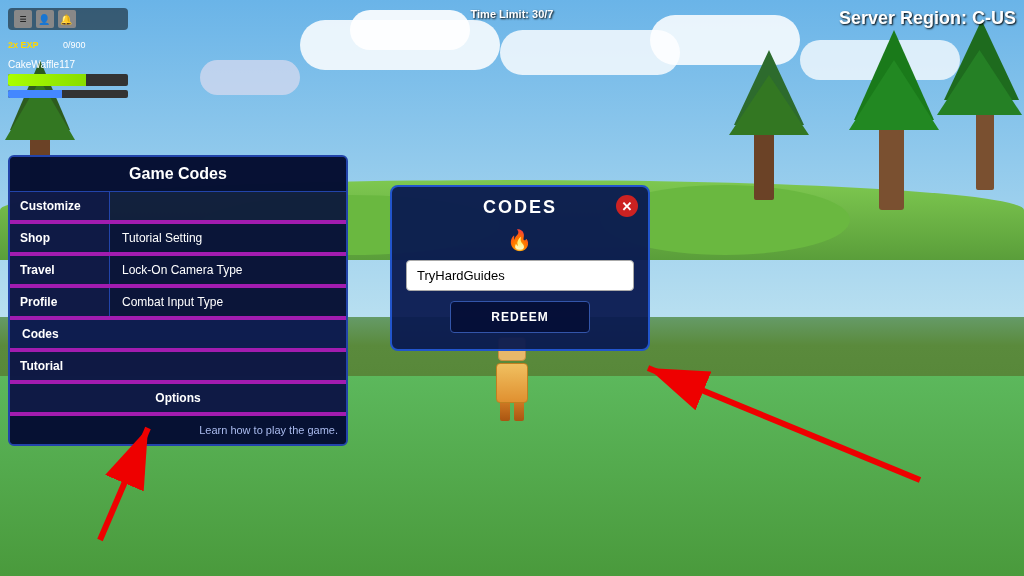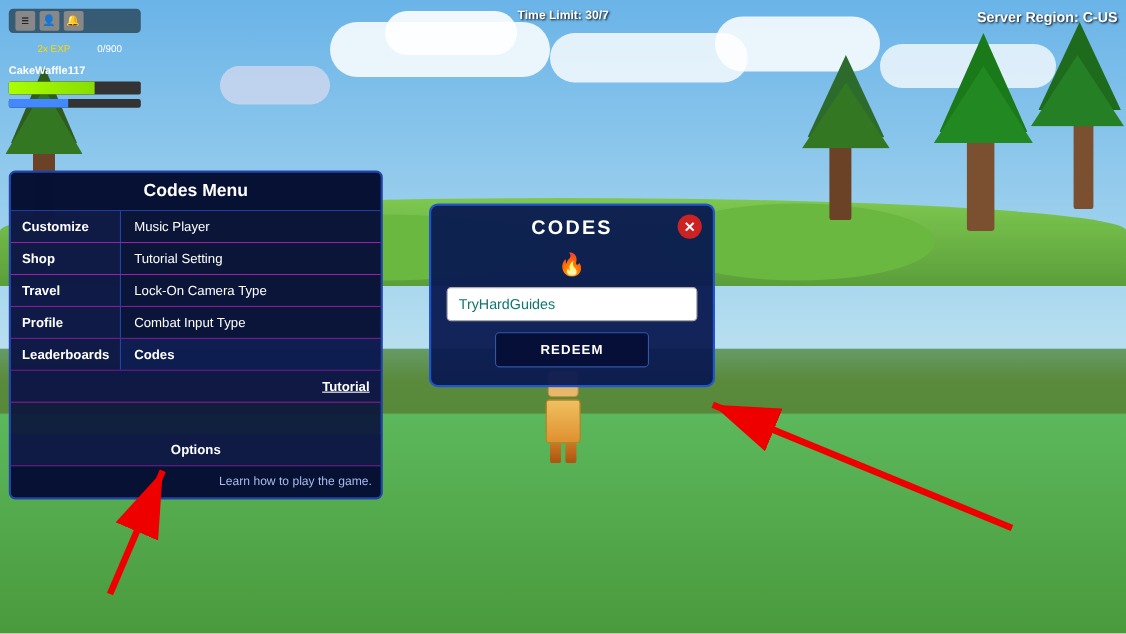--- a/index.html
+++ b/index.html
@@ -53,28 +53,27 @@
       border-radius: 2px;
       display: flex;
       align-items: center;
       justify-content: center;
       font-size: 10px;
     }
 
     .exp-label {
       font-size: 9px;
       color: #FFD700;
-      font-weight: normal;
-      margin-left: 26px;
+      font-weight: bold;
     }
 
     .player-name {
       font-size: 10px;
       color: white;
-      font-weight: bold;
+      font-weight: normal;
     }
 
     .bar-row {
       display: flex;
       align-items: center;
       gap: 4px;
       margin-top: 2px;
     }
 
     .health-bar-bg {
@@ -106,21 +105,21 @@
       width: 45%;
     }
 
     
     #server-region {
       position: absolute;
       top: 8px;
       right: 8px;
       z-index: 10;
       color: white;
-      font-size: 13px;
+      font-size: 18px;
       font-weight: bold;
       text-shadow: 1px 1px 2px black;
     }
 
     
     #time-limit {
       position: absolute;
       top: 8px;
       left: 50%;
       transform: translateX(-50%);
@@ -149,21 +148,21 @@
       color: white;
       font-size: 16px;
       font-weight: bold;
       padding: 8px;
       background: rgba(5, 15, 50, 0.9);
       border-bottom: 1px solid #2244aa;
     }
 
     .menu-row {
       display: flex;
-      border-bottom: 1px solid #a21caf;
+      border-bottom: 4px solid #a21caf;
     }
 
     .menu-key {
       width: 100px;
       padding: 7px 10px;
       color: white;
       font-size: 12px;
       font-weight: bold;
       background: rgba(15, 25, 70, 0.9);
       border-right: 1px solid #2244aa;
@@ -247,21 +246,21 @@
       margin: 8px 14px;
     }
 
     #codes-input {
       width: 100%;
       padding: 7px 10px;
       border-radius: 4px;
       border: 1px solid #aaa;
       background: white;
       font-size: 13px;
-      color: #0f766e;
+      color: #000000;
       outline: none;
     }
 
     #redeem-btn {
       display: block;
       margin: 10px auto 0;
       padding: 8px 40px;
       background: rgba(5, 15, 55, 0.95);
       border: 1px solid #3355aa;
       border-radius: 4px;
@@ -391,47 +390,45 @@
 <div id="character">
   <div class="char-head" style="background:#e8b86a;border:1px solid #c89040;"></div>
   <div class="char-body" style="background:linear-gradient(180deg,#f0c060,#e09030);border:1px solid #c08020;"></div>
   <div class="char-legs">
     <div class="char-leg" style="background:linear-gradient(180deg,#cc7722,#aa5511);border-radius:0 0 2px 2px;"></div>
     <div class="char-leg" style="background:linear-gradient(180deg,#cc7722,#aa5511);border-radius:0 0 2px 2px;"></div>
   </div>
 </div>
 
 <div id="game-menu">
-  <div id="game-menu-title">Codes Menu</div>
+  <div id="game-menu-title">Game Codes</div>
 
   <div class="menu-row">
     <div class="menu-key">Customize</div>
-    <div class="menu-value">Music Player</div>
   </div>
   <div class="menu-row">
     <div class="menu-key">Shop</div>
     <div class="menu-value">Tutorial Setting</div>
   </div>
   <div class="menu-row">
     <div class="menu-key">Travel</div>
     <div class="menu-value">Lock-On Camera Type</div>
   </div>
   <div class="menu-row">
     <div class="menu-key">Profile</div>
     <div class="menu-value">Combat Input Type</div>
   </div>
   <div class="menu-row active">
-    <div class="menu-key">Leaderboards</div>
     <div class="menu-value" style="font-weight:bold;">Codes</div>
   </div>
   <div class="menu-row">
-    <div class="menu-key" style="width:100%;border-right:none;text-align:right;text-decoration:underline;">Tutorial</div>
-  </div>
-  <div class="menu-row">
-    <div class="menu-key" style="width:100%;border-right:none;text-align:center;margin-top:29px;">Options</div>
+    <div class="menu-key" style="width:100%;border-right:none;text-align:left;">Tutorial</div>
+  </div>
+  <div class="menu-row">
+    <div class="menu-key" style="width:100%;border-right:none;text-align:center;">Options</div>
   </div>
 
   <div class="menu-footer">Learn how to play the game.</div>
 </div>
 
 <div id="codes-dialog">
   <div id="codes-header">
     <span id="codes-title">CODES</span>
     <div id="codes-close">✕</div>
   </div>

